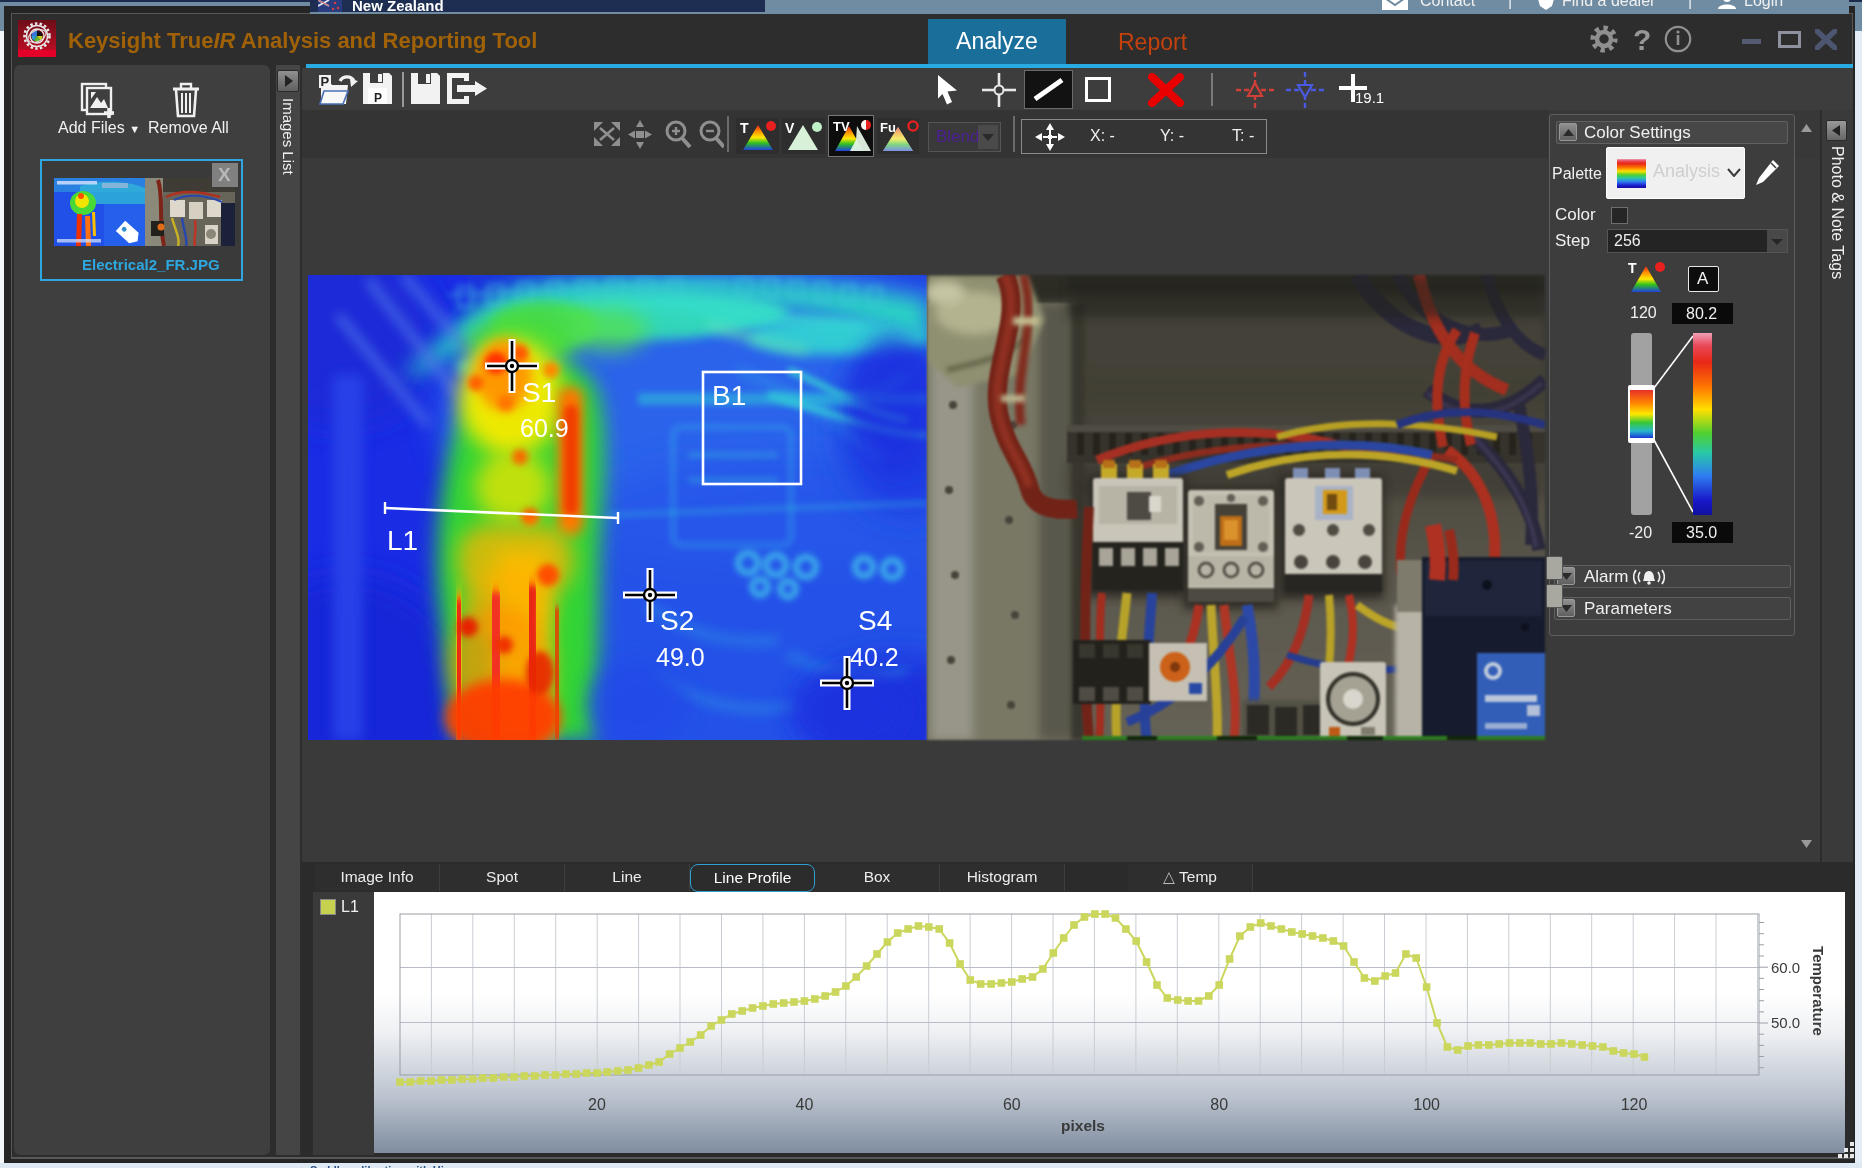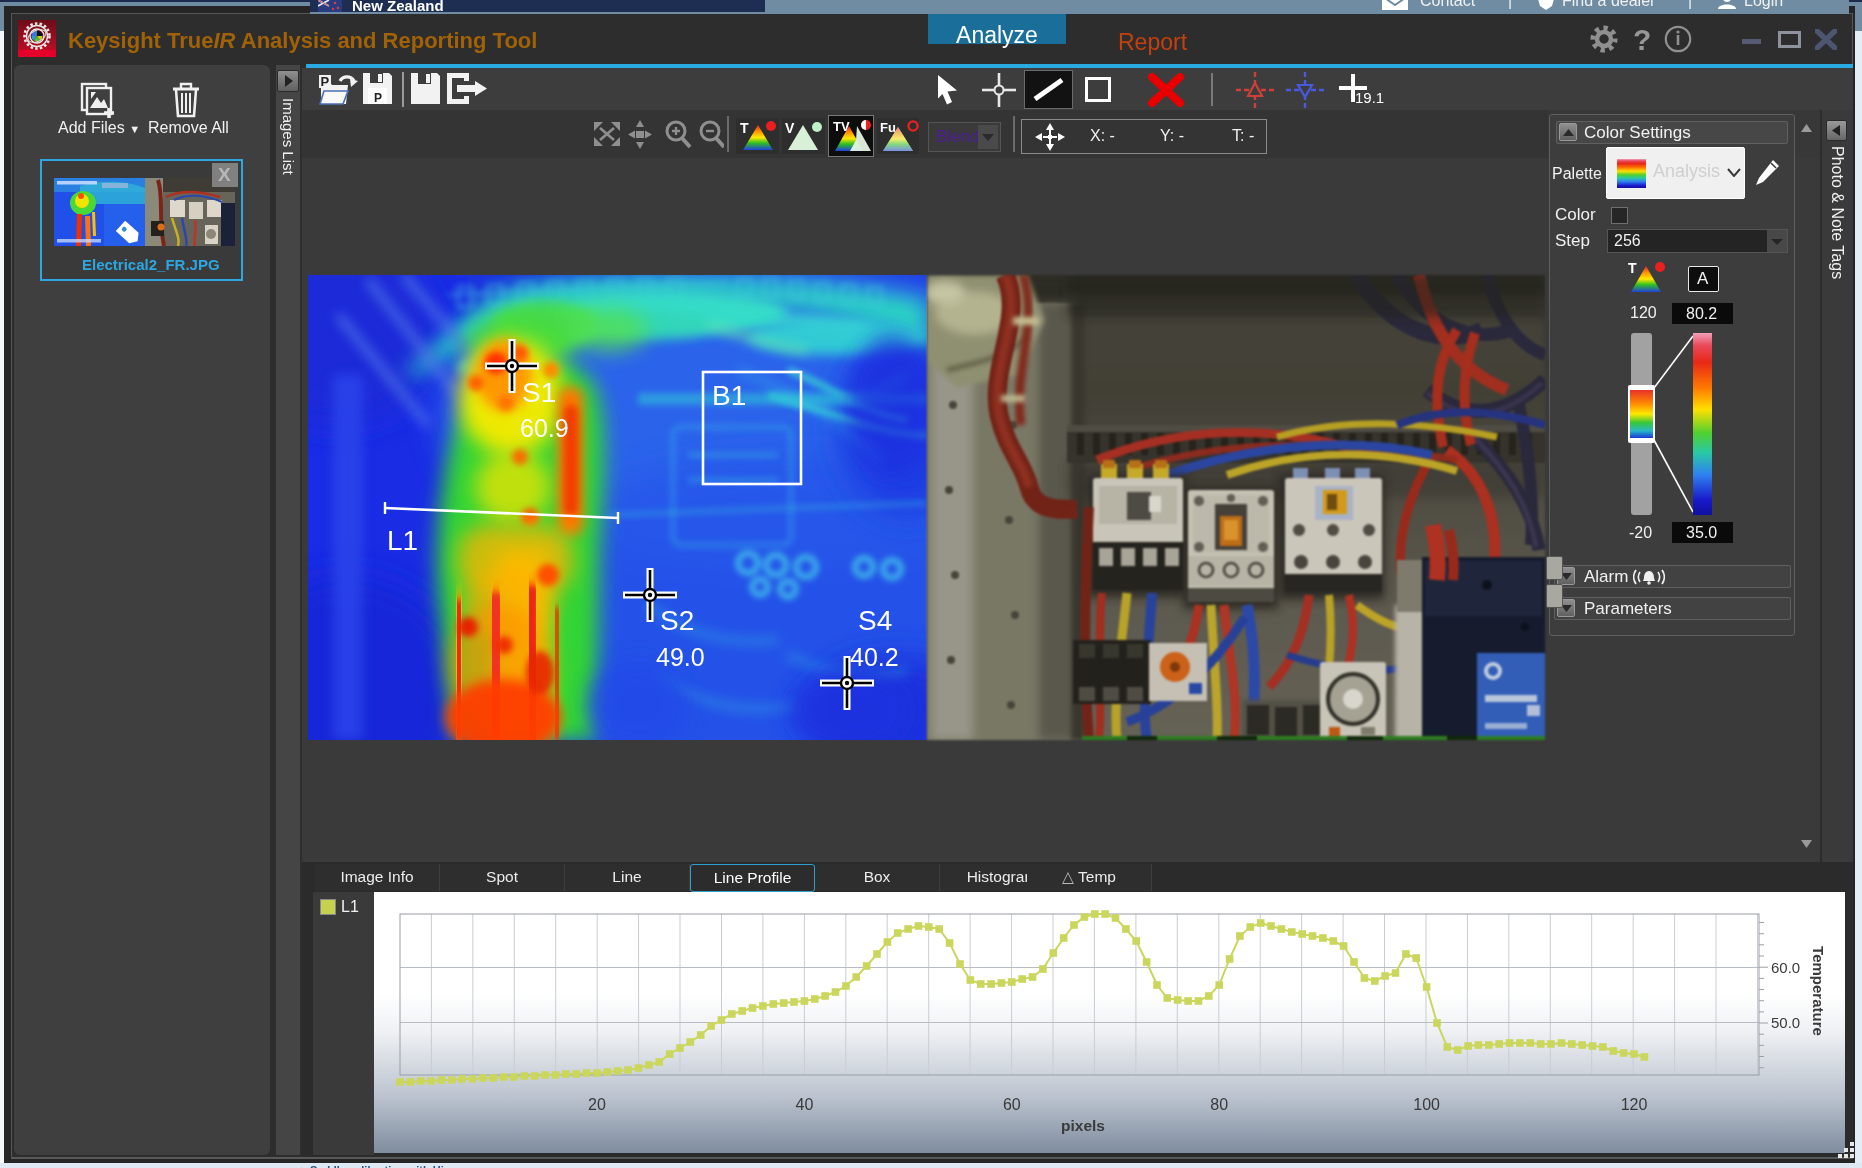--- a/index.html
+++ b/index.html
@@ -1,20 +1,20 @@
 <!DOCTYPE html>
 <html><head><meta charset="utf-8">
 <style>
 *{margin:0;padding:0;box-sizing:border-box}
 html,body{width:1862px;height:1168px;overflow:hidden;background:#eef3f8;font-family:"Liberation Sans",sans-serif}
 .abs{position:absolute}
 .txt{position:absolute;color:#f0f0f0;white-space:nowrap}
 .vtext{position:absolute;writing-mode:vertical-rl;color:#f0f0f0;white-space:nowrap}
 .btab{position:absolute;top:864px;height:27px;line-height:26px;font-size:15.5px;text-align:center;color:#ececec;background:#2e2e2e;border-right:1px solid #3e3e3e}
-.btab.sel{border:1px solid #2f9fd0;border-radius:3px;background:#2c2c2c;color:#fff;height:28px}
+.btab.sel{border:1px solid #2f9fd0;border-radius:8px;background:#2c2c2c;color:#fff;height:28px}
 </style></head><body>
 
 <div class="abs" style="left:0;top:0;width:1862px;height:21px;background:#6f8ca2"></div>
 <div class="abs" style="left:0;top:0;width:1862px;height:2px;background:#1d2c4e"></div>
 <div class="abs" style="left:310px;top:0;width:455px;height:12px;background:#1e2e52;overflow:hidden;z-index:9">
  <svg width="24" height="12" style="position:absolute;left:8px;top:0">
       <rect width="24" height="12" fill="#2a3c80"></rect>
       <line x1="0" y1="0" x2="11" y2="6" stroke="#e8e8f0" stroke-width="1.6"></line>
       <line x1="11" y1="0" x2="0" y2="6" stroke="#e8e8f0" stroke-width="1.6"></line>
       <line x1="0" y1="0" x2="11" y2="6" stroke="#c03030" stroke-width="0.8"></line>
@@ -69,21 +69,21 @@
  <circle cx="19" cy="16" r="7" fill="none" stroke="#f0f0f0" stroke-width="1.3"></circle>
  <circle cx="19" cy="16" r="5.6" fill="#111"></circle>
  <path d="M13.4 16 A5.6 5.6 0 0 1 19 10.4 L19 16 Z" fill="#3a74d8"></path>
  <path d="M13.4 16 A5.6 5.6 0 0 0 16 20.8 L19 16 Z" fill="#2a9ad0"></path>
  <path d="M16 20.8 A5.6 5.6 0 0 0 22.5 20.4 L19 16 Z" fill="#62b82a"></path>
  <path d="M22.5 20.4 A5.6 5.6 0 0 0 24.6 16 L19 16 Z" fill="#c8d020"></path>
  <ellipse cx="19" cy="16" rx="9.5" ry="5.5" fill="none" stroke="#e0e0e0" stroke-width="1" transform="rotate(-25 19 16)"></ellipse>
 </svg>
 <div class="txt" style="left:68px;top:28px;font-size:22px;font-weight:bold;color:#a16207">Keysight True<i>IR</i> Analysis and Reporting Tool</div>
 
-<div class="abs" style="left:928px;top:13px;width:138px;height:31px;background:#1a6f9a;color:#fff;font-size:23px;text-align:center;line-height:44px">Analyze</div>
+<div class="abs" style="left:928px;top:19px;width:138px;height:48px;background:#1a6f9a;color:#fff;font-size:23px;text-align:center;line-height:44px">Analyze</div>
 <div class="txt" style="left:1118px;top:29px;font-size:23px;color:#c2410c">Report</div>
 
 <svg class="abs" style="left:1588px;top:23px" width="110" height="32">
  <g stroke="#8f8f8f" fill="none">
   <circle cx="16" cy="16" r="7" stroke-width="4.5"></circle>
   <circle cx="16" cy="16" r="10.8" stroke-width="5.5" stroke-dasharray="4.2 4.3" stroke-dashoffset="1"></circle>
   <circle cx="16" cy="16" r="3" fill="#2d2d2d" stroke="none"></circle>
  </g>
  <text x="45" y="27" font-size="30" font-weight="bold" fill="#979797" font-family="Liberation Sans">?</text>
  <circle cx="90" cy="16" r="12.2" fill="none" stroke="#909090" stroke-width="2.2"></circle>
@@ -923,21 +923,21 @@
   </svg>
 <div class="vtext" style="left:1828px;top:146px;font-size:16px">Photo &amp; Note Tags</div>
 
 <div class="abs" style="left:302px;top:862px;width:1551px;height:296px;background:#2b2b2b"></div>
 <div class="btab" style="left:315px;width:125px;">Image Info</div>
 <div class="btab" style="left:440px;width:125px;">Spot</div>
 <div class="btab" style="left:565px;width:125px;">Line</div>
 <div class="btab sel" style="left:690px;width:125px;">Line Profile</div>
 <div class="btab" style="left:815px;width:125px;">Box</div>
 <div class="btab" style="left:940px;width:125px;">Histogram</div>
-<div class="btab" style="left:1027px;width:125px;"><span style="color:#b9b9b9">△</span> Temp</div>
+<div class="btab" style="left:1128px;width:125px;"><span style="color:#b9b9b9">△</span> Temp</div>
 <div class="abs" style="left:302px;top:892px;width:11px;height:263px;background:#2b2b2b"></div>
 <div class="abs" style="left:313px;top:892px;width:61px;height:263px;background:#3a3a3a"></div>
 <div class="abs" style="left:320px;top:899px;width:16px;height:16px;background:#c6d14f;border:1px solid #888"></div>
 <div class="txt" style="left:341px;top:898px;font-size:16px">L1</div>
 <div class="abs" style="left:374px;top:892px;width:1471px;height:261px;background:linear-gradient(180deg,#ffffff 0%,#ffffff 39%,#eef0f3 54%,#bcc4cf 78%,#7f8da0 100%)">
     <svg width="1471" height="261" style="position:absolute;left:0;top:0">
 <line x1="57.4" y1="22" x2="57.4" y2="183" stroke="#c9cdd3" stroke-width="1"></line>
       <line x1="98.8" y1="22" x2="98.8" y2="183" stroke="#c9cdd3" stroke-width="1"></line>
       <line x1="140.3" y1="22" x2="140.3" y2="183" stroke="#c9cdd3" stroke-width="1"></line>
       <line x1="181.7" y1="22" x2="181.7" y2="183" stroke="#c9cdd3" stroke-width="1"></line>

